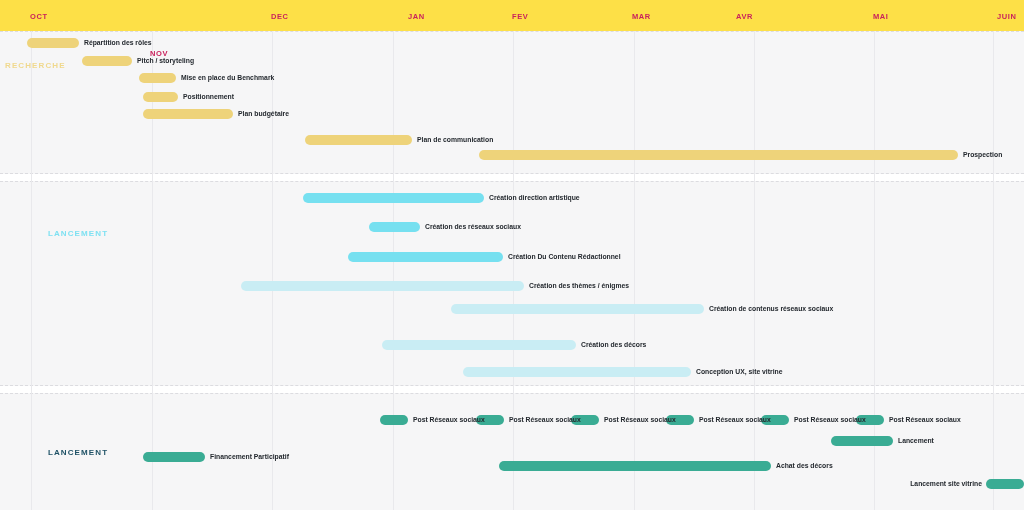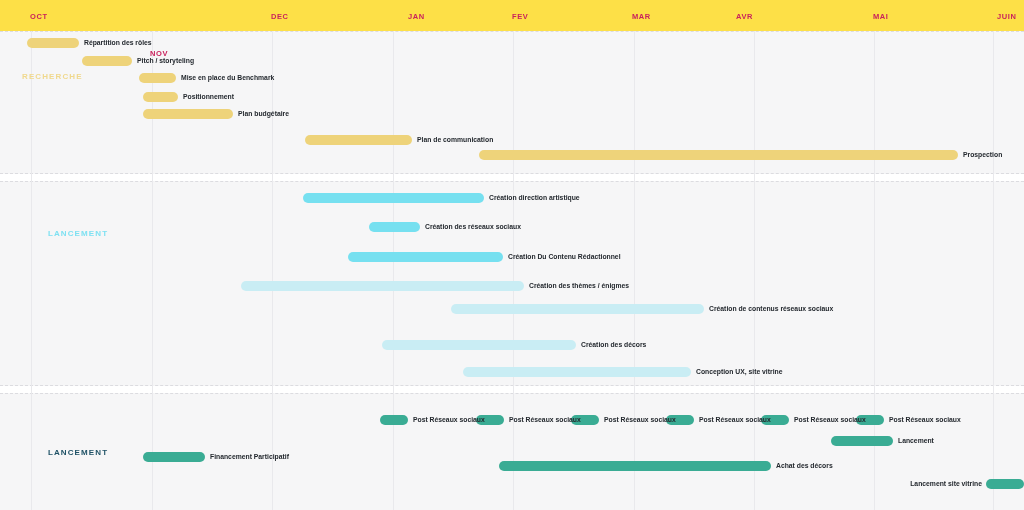--- a/index.html
+++ b/index.html
@@ -91,21 +91,21 @@
 <div class="gridline" style="left: 31px; background: rgb(233, 233, 236);"></div>
     <div class="gridline" style="left: 152px; background: rgb(233, 233, 236);"></div>
     <div class="gridline" style="left: 272px; background: rgb(233, 233, 236);"></div>
     <div class="gridline" style="left: 393px; background: rgb(233, 233, 236);"></div>
     <div class="gridline" style="left: 513px; background: rgb(233, 233, 236);"></div>
     <div class="gridline" style="left: 634px; background: rgb(233, 233, 236);"></div>
     <div class="gridline" style="left: 754px; background: rgb(233, 233, 236);"></div>
     <div class="gridline" style="left: 874px; background: rgb(233, 233, 236);"></div>
     <div class="gridline" style="left: 993px; background: rgb(233, 233, 236);"></div>
     <div class="band" style="top: 31px; height: 141px; background: rgb(246, 246, 247);"></div>
-    <div class="band-title" style="left: 5px; top: 72px; color: rgb(240, 217, 142); margin-left: 17px;">RECHERCHE</div>
+    <div class="band-title" style="left: 5px; top: 61px; color: rgb(240, 217, 142);">RECHERCHE</div>
     <div class="bar" title="Répartition des rôles" style="left: 27px; width: 52px; top: 38px; background: rgb(238, 211, 122);"></div>
     <div class="bar-label" style="top: 38px; color: rgb(35, 40, 46); left: 84px;">Répartition des rôles</div>
     <div class="bar" title="Pitch / storyteling" style="left: 82px; width: 50px; top: 56px; background: rgb(238, 211, 122);"></div>
     <div class="bar-label" style="top: 56px; color: rgb(35, 40, 46); left: 137px;">Pitch / storyteling</div>
     <div class="bar" title="Mise en place du Benchmark" style="left: 139px; width: 37px; top: 73px; background: rgb(238, 211, 122);"></div>
     <div class="bar-label" style="top: 73px; color: rgb(35, 40, 46); left: 181px;">Mise en place du Benchmark</div>
     <div class="bar" title="Positionnement" style="left: 143px; width: 35px; top: 92px; background: rgb(238, 211, 122);"></div>
     <div class="bar-label" style="top: 92px; color: rgb(35, 40, 46); left: 183px;">Positionnement</div>
     <div class="bar" title="Plan budgétaire" style="left: 143px; width: 90px; top: 109px; background: rgb(238, 211, 122);"></div>
     <div class="bar-label" style="top: 109px; color: rgb(35, 40, 46); left: 238px;">Plan budgétaire</div>

